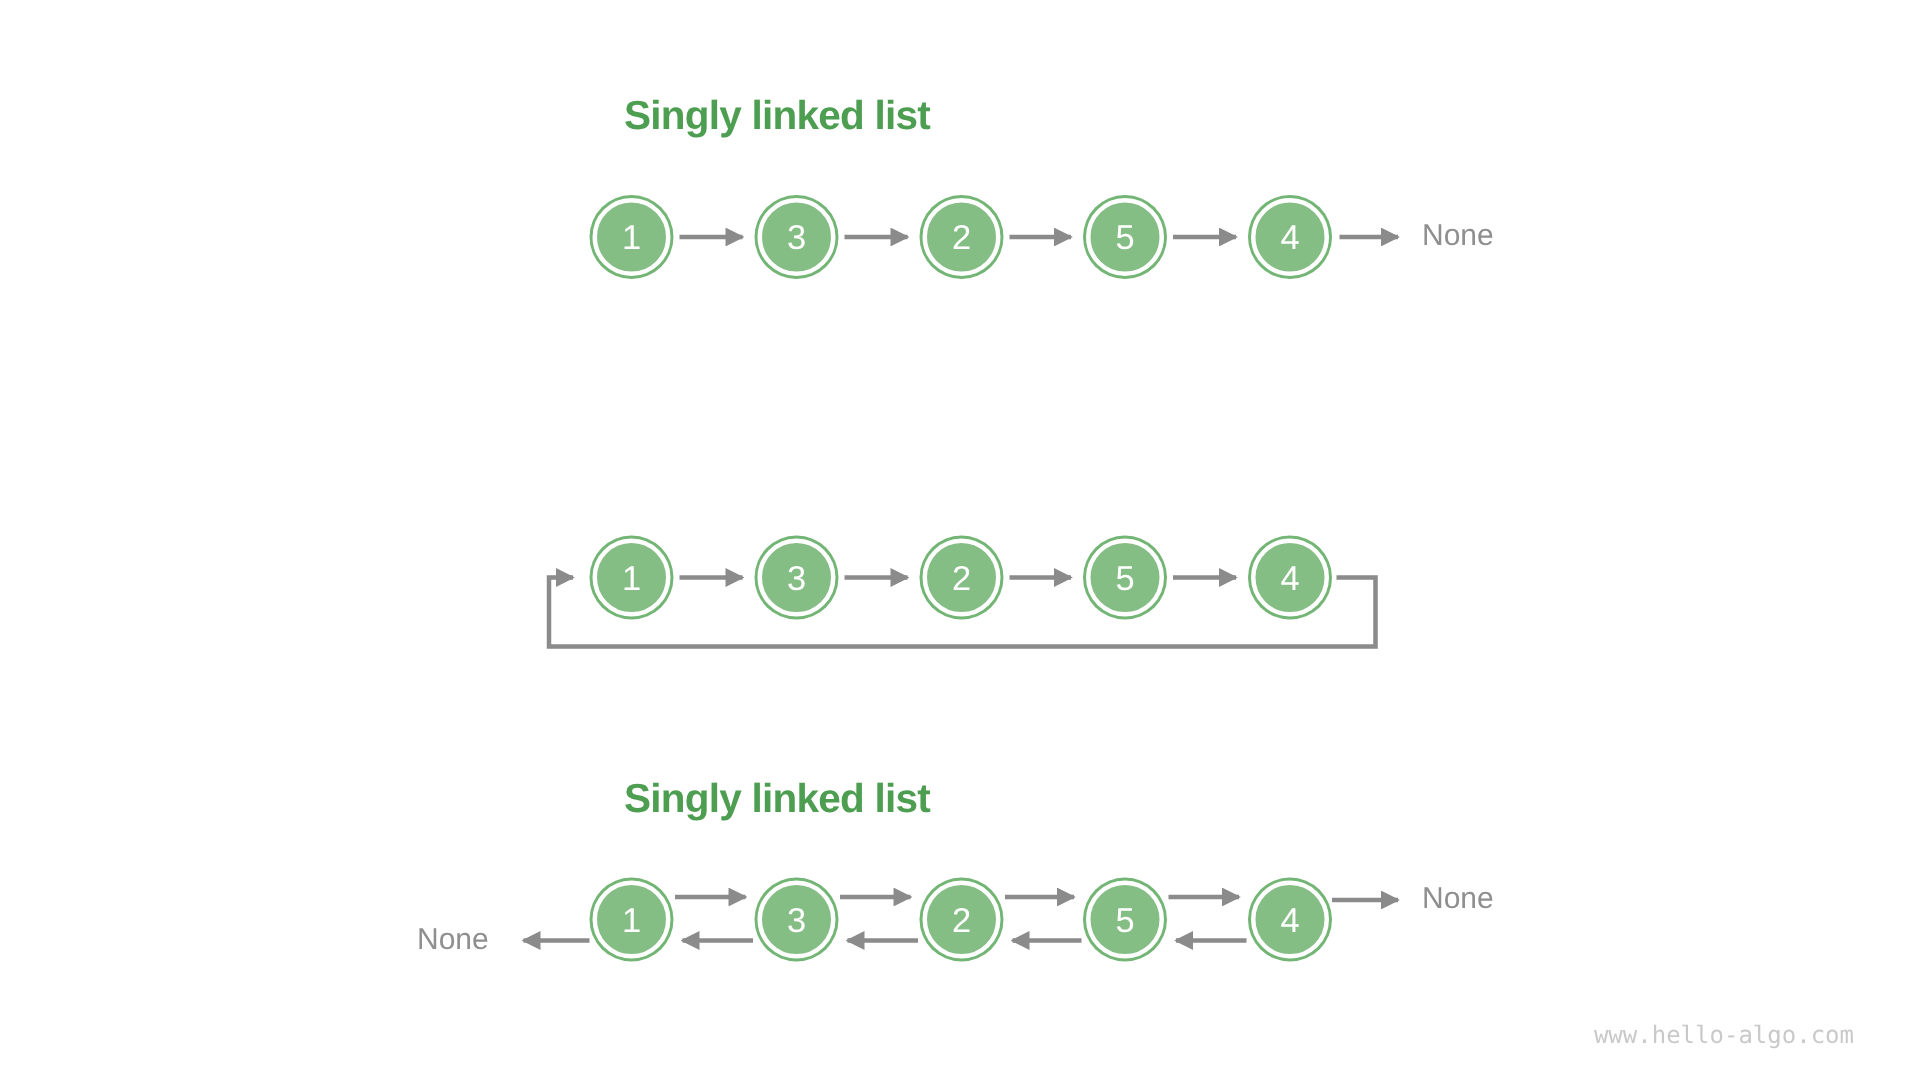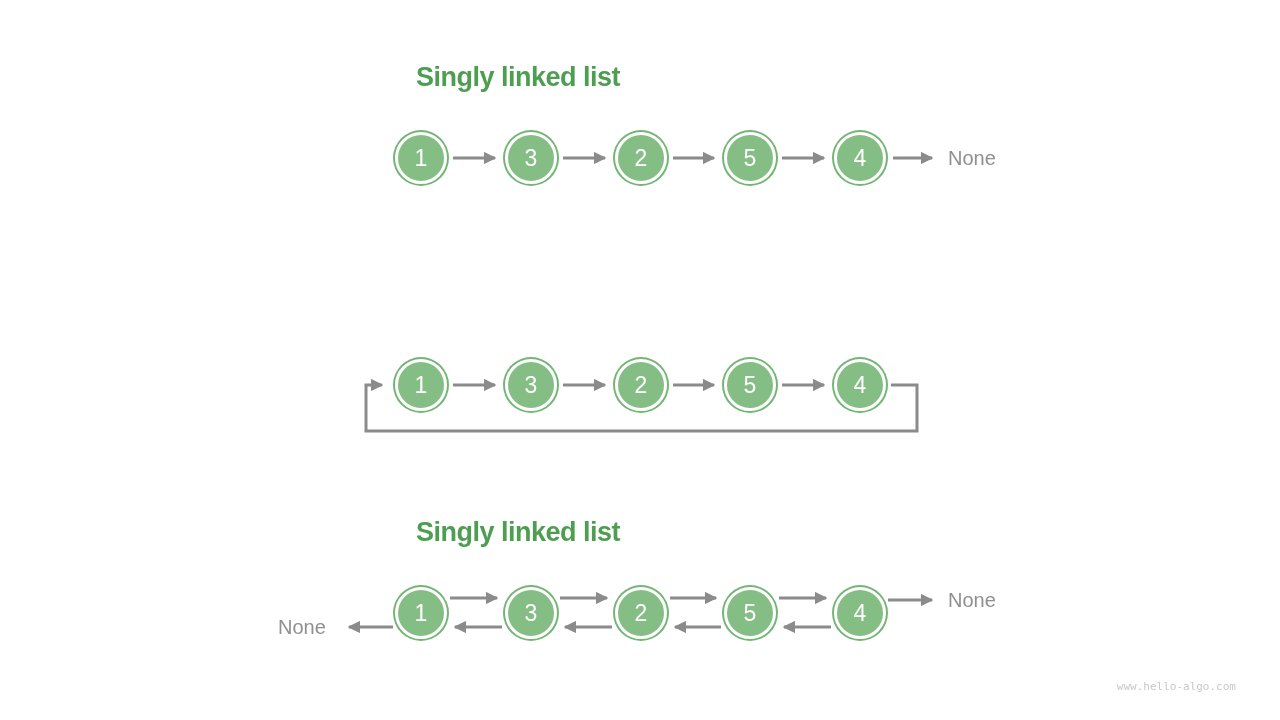--- a/index.html
+++ b/index.html
@@ -50,21 +50,21 @@
     left: 0; top: 0;
     width: 1280px;
     height: 720px;
     pointer-events: none;
   }
   .watermark {
     position: absolute;
     right: 44px;
     top: 680px;
     font-family: "DejaVu Sans Mono", "Liberation Mono", monospace;
-    font-size: 11px;
+    font-size: 16px;
     color: #c9c9c9;
   }
 </style>
 </head>
 <body>
 
 <div class="canvas">
 
   <svg class="arrow-layer" width="1280" height="720" viewBox="0 0 1280 720">
     <defs>

